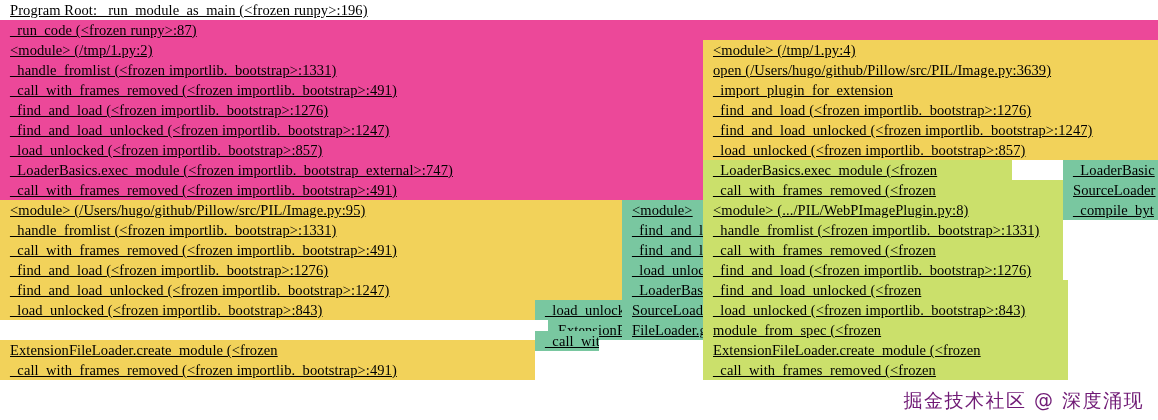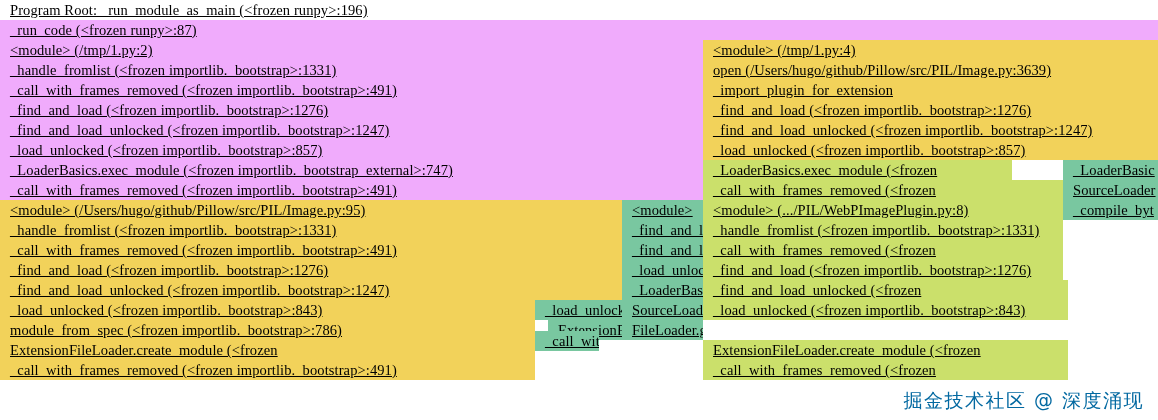--- a/index.html
+++ b/index.html
@@ -14,30 +14,30 @@
     font-size:14.5px;
     line-height:20px;
     color:#000000;
     white-space:nowrap;
     overflow:hidden;
     padding-left:10px;
     letter-spacing:0.1px;
     text-decoration:underline;
   }
   .frame.root{background:#ffffff;}
-  .frame.orange{background:#f0abfc;}
+  .frame.orange{background:#ec4899;}
   .frame.yellow{background:#f2d25a;}
   .frame.green{background:#cbe06b;}
   .frame.teal{background:#79c7a0;}
   .watermark{
     position:absolute;
     right:14px;
     bottom:6px;
     font-size:19px;
-    color:#0369a1;
+    color:#701a75;
     font-family:"DejaVu Sans","Liberation Sans",sans-serif;
     letter-spacing:1.5px;
     white-space:nowrap;
     user-select:none;
   }
 </style>
 </head>
 <body>
 
 <div id="flamegraph">
@@ -50,21 +50,20 @@
     <div class="frame orange" style="left: 0px; top: 120px; width: 703px; height: 20px;">_find_and_load_unlocked (&lt;frozen importlib._bootstrap&gt;:1247)</div>
     <div class="frame orange" style="left: 0px; top: 140px; width: 703px; height: 20px;">_load_unlocked (&lt;frozen importlib._bootstrap&gt;:857)</div>
     <div class="frame orange" style="left: 0px; top: 160px; width: 703px; height: 20px;">_LoaderBasics.exec_module (&lt;frozen importlib._bootstrap_external&gt;:747)</div>
     <div class="frame orange" style="left: 0px; top: 180px; width: 703px; height: 20px;">_call_with_frames_removed (&lt;frozen importlib._bootstrap&gt;:491)</div>
     <div class="frame yellow" style="left: 0px; top: 200px; width: 648px; height: 20px;">&lt;module&gt; (/Users/hugo/github/Pillow/src/PIL/Image.py:95)</div>
     <div class="frame yellow" style="left: 0px; top: 220px; width: 622px; height: 20px;">_handle_fromlist (&lt;frozen importlib._bootstrap&gt;:1331)</div>
     <div class="frame yellow" style="left: 0px; top: 240px; width: 622px; height: 20px;">_call_with_frames_removed (&lt;frozen importlib._bootstrap&gt;:491)</div>
     <div class="frame yellow" style="left: 0px; top: 260px; width: 622px; height: 20px;">_find_and_load (&lt;frozen importlib._bootstrap&gt;:1276)</div>
     <div class="frame yellow" style="left: 0px; top: 280px; width: 622px; height: 20px;">_find_and_load_unlocked (&lt;frozen importlib._bootstrap&gt;:1247)</div>
     <div class="frame yellow" style="left: 0px; top: 300px; width: 535px; height: 20px;">_load_unlocked (&lt;frozen importlib._bootstrap&gt;:843)</div>
-    <div class="frame yellow" style="left: 0px; top: 320px; width: 535px; height: 20px;">module_from_spec (&lt;frozen importlib._bootstrap&gt;:786)</div>
     <div class="frame yellow" style="left: 0px; top: 340px; width: 535px; height: 20px;">ExtensionFileLoader.create_module (&lt;frozen</div>
     <div class="frame yellow" style="left: 0px; top: 360px; width: 535px; height: 20px;">_call_with_frames_removed (&lt;frozen importlib._bootstrap&gt;:491)</div>
     <div class="frame teal" style="left: 535px; top: 300px; width: 87px; height: 20px;">_load_unlocked</div>
     <div class="frame teal" style="left: 548px; top: 320px; width: 87px; height: 20px;">ExtensionFile</div>
     <div class="frame teal" style="left: 535px; top: 331px; width: 64px; height: 20px;">_call_with_fra</div>
     <div class="frame teal" style="left: 622px; top: 200px; width: 81px; height: 20px;">&lt;module&gt;</div>
     <div class="frame teal" style="left: 622px; top: 220px; width: 81px; height: 20px;">_find_and_loa</div>
     <div class="frame teal" style="left: 622px; top: 240px; width: 81px; height: 20px;">_find_and_loa</div>
     <div class="frame teal" style="left: 622px; top: 260px; width: 81px; height: 20px;">_load_unlock</div>
     <div class="frame teal" style="left: 622px; top: 280px; width: 81px; height: 20px;">_LoaderBasic</div>
@@ -77,20 +76,21 @@
     <div class="frame yellow" style="left: 703px; top: 120px; width: 455px; height: 20px;">_find_and_load_unlocked (&lt;frozen importlib._bootstrap&gt;:1247)</div>
     <div class="frame yellow" style="left: 703px; top: 140px; width: 455px; height: 20px;">_load_unlocked (&lt;frozen importlib._bootstrap&gt;:857)</div>
     <div class="frame green" style="left: 703px; top: 160px; width: 309px; height: 20px;">_LoaderBasics.exec_module (&lt;frozen</div>
     <div class="frame green" style="left: 703px; top: 180px; width: 360px; height: 20px;">_call_with_frames_removed (&lt;frozen</div>
     <div class="frame green" style="left: 703px; top: 200px; width: 360px; height: 20px;">&lt;module&gt; (.../PIL/WebPImagePlugin.py:8)</div>
     <div class="frame green" style="left: 703px; top: 220px; width: 360px; height: 20px;">_handle_fromlist (&lt;frozen importlib._bootstrap&gt;:1331)</div>
     <div class="frame green" style="left: 703px; top: 240px; width: 360px; height: 20px;">_call_with_frames_removed (&lt;frozen</div>
     <div class="frame green" style="left: 703px; top: 260px; width: 360px; height: 20px;">_find_and_load (&lt;frozen importlib._bootstrap&gt;:1276)</div>
     <div class="frame green" style="left: 703px; top: 280px; width: 365px; height: 20px;">_find_and_load_unlocked (&lt;frozen</div>
     <div class="frame green" style="left: 703px; top: 300px; width: 365px; height: 20px;">_load_unlocked (&lt;frozen importlib._bootstrap&gt;:843)</div>
+    <div class="frame green" style="left: 703px; top: 320px; width: 365px; height: 20px;">module_from_spec (&lt;frozen</div>
     <div class="frame green" style="left: 703px; top: 340px; width: 365px; height: 20px;">ExtensionFileLoader.create_module (&lt;frozen</div>
     <div class="frame green" style="left: 703px; top: 360px; width: 365px; height: 20px;">_call_with_frames_removed (&lt;frozen</div>
     <div class="frame teal" style="left: 1063px; top: 160px; width: 95px; height: 20px;">_LoaderBasic</div>
     <div class="frame teal" style="left: 1063px; top: 180px; width: 95px; height: 20px;">SourceLoader</div>
     <div class="frame teal" style="left: 1063px; top: 200px; width: 95px; height: 20px;">_compile_byt</div>
   </div>
 
 <div class="watermark">掘金技术社区 @ 深度涌现</div>
 
 </body></html>

